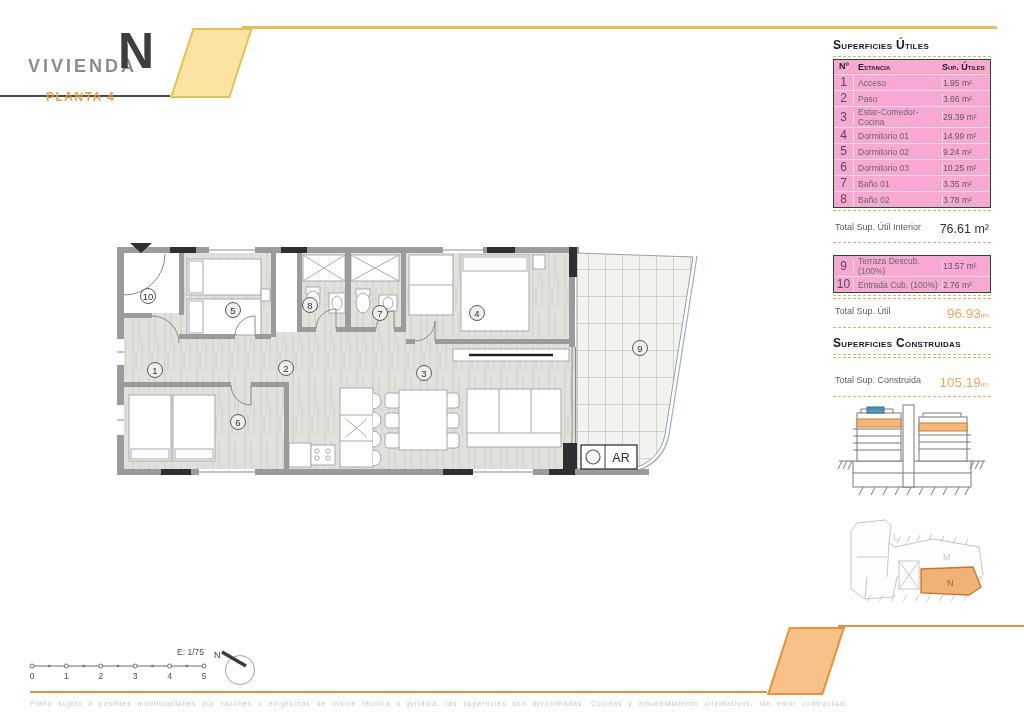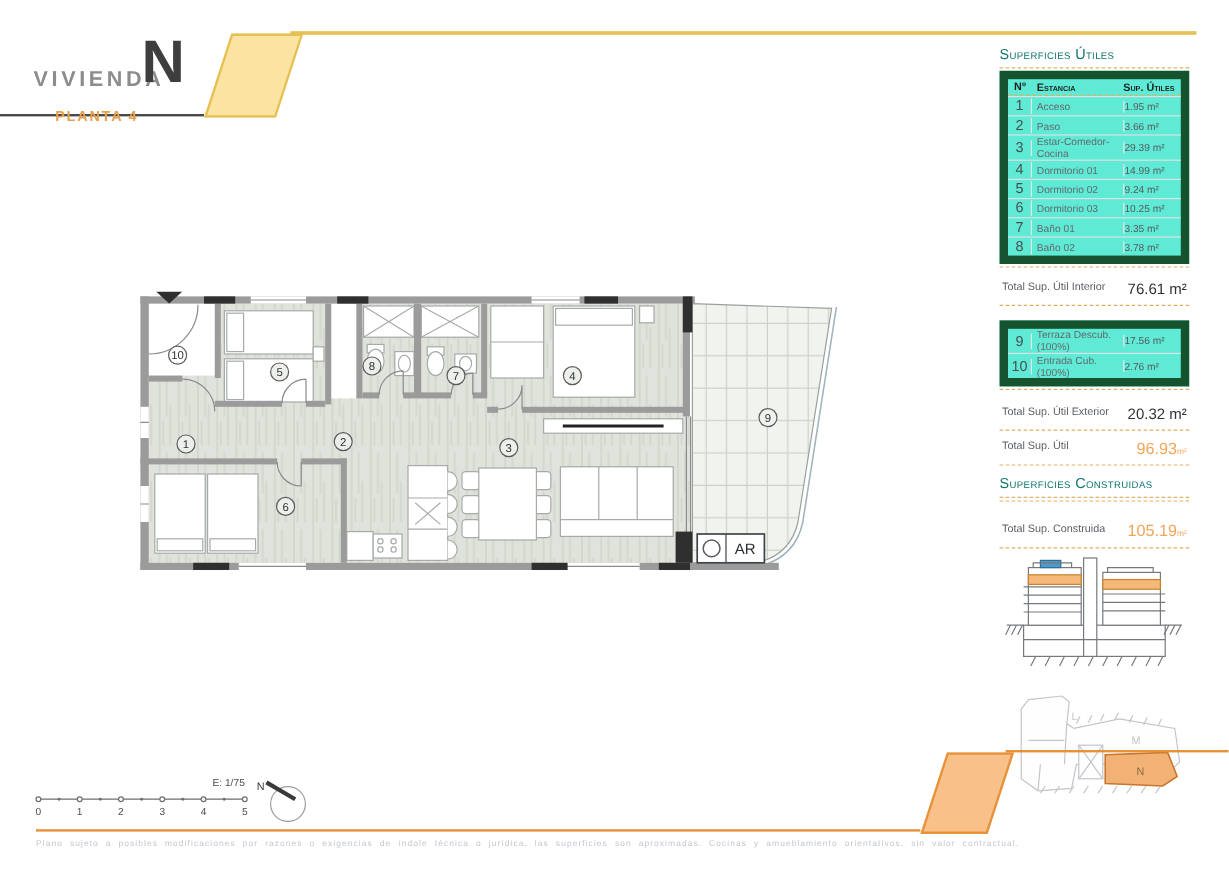--- a/index.html
+++ b/index.html
@@ -13,23 +13,23 @@
               color:#3E3E3E;line-height:1}
   .brand-floor{position:absolute;left:46px;top:90px;font-size:12px;font-weight:bold;
                color:#E9A04A;letter-spacing:1.5px}
   .hdr-dark-line{position:absolute;left:0;top:95px;width:170px;height:2px;background:#4A4A4A}
   .hdr-yellow-line{position:absolute;left:242px;top:26px;width:755px;height:3px;background:#E5C054}
   .hdr-pg{position:absolute;left:170px;top:28px;width:56px;height:66px;background:#FBE4A2;
           border:2px solid #E5C054;transform:skewX(-18deg);transform-origin:bottom left}
 
   
   .panel{position:absolute;left:833px;top:38px;width:158px}
-  .panel-title{font-variant:small-caps;font-weight:normal;font-size:12px;color:#0f766e;letter-spacing:.3px}
+  .panel-title{font-variant:small-caps;font-weight:bold;font-size:12px;color:#0f172a;letter-spacing:.3px}
   .dash{border-top:1px dashed #DFAF62;height:0;margin:2px 0}
-  .tbl{border:7px solid #14532d;background:#5eead4}
+  .tbl{border:1px solid #14532d;background:#f9a8d4}
   .row3{display:grid;grid-template-columns:20px 1fr 48px;align-items:center;min-height:15px;
         border-top:1px solid #DDE0E4}
   .tbl .row3:first-child{border-top:none}
   .c-num{font-size:12px;color:#4A4E53;text-align:center;border-right:1px solid #E4E7EA;line-height:13px}
   .c-room{font-size:8.5px;color:#64696F;padding-left:4px}
   .c-area{font-size:8.5px;color:#565B60;padding-right:4px;border-left:1px solid #E4E7EA}
   .row3.hdr{min-height:13px;border-bottom:1px dashed #D9B26A}
   .row3.hdr .c-num,.row3.hdr .c-room,.row3.hdr .c-area{font-variant:small-caps;font-weight:bold;
         font-size:9px;color:#1E1F21;border:none}
   .row2{display:grid;grid-template-columns:1fr 48px;align-items:center;min-height:15px;
@@ -308,34 +308,30 @@
     <div class="total-line mt6">
       <span class="total-label">Total Sup. Útil Interior</span>
       <span class="total-value">76.61 m²</span>
     </div>
     <div class="dash"></div>
 
     <div class="tbl mt12">
       <div class="row3">
           <div class="c-num">9</div>
           <div class="c-room">Terraza Descub. (100%)</div>
-          <div class="c-area">17.56 m²</div>
+          <div class="c-area">13.57 m²</div>
         </div>
       <div class="row3">
           <div class="c-num">10</div>
           <div class="c-room">Entrada Cub. (100%)</div>
           <div class="c-area">2.76 m²</div>
         </div>
     </div>
     <div class="dash"></div>
 
-    <div class="total-line mt8">
-      <span class="total-label">Total Sup. Útil Exterior</span>
-      <span class="total-value">20.32 m²</span>
-    </div>
     <div class="dash"></div>
     <div class="total-line">
       <span class="total-label">Total Sup. Útil</span>
       <span class="total-value orange"><span>96.93</span><span class="unit">m²</span></span>
     </div>
     <div class="dash"></div>
 
     <div class="panel-title mt8">Superficies Construidas</div>
     <div class="dash mt4"></div>
     <div class="dash"></div>

